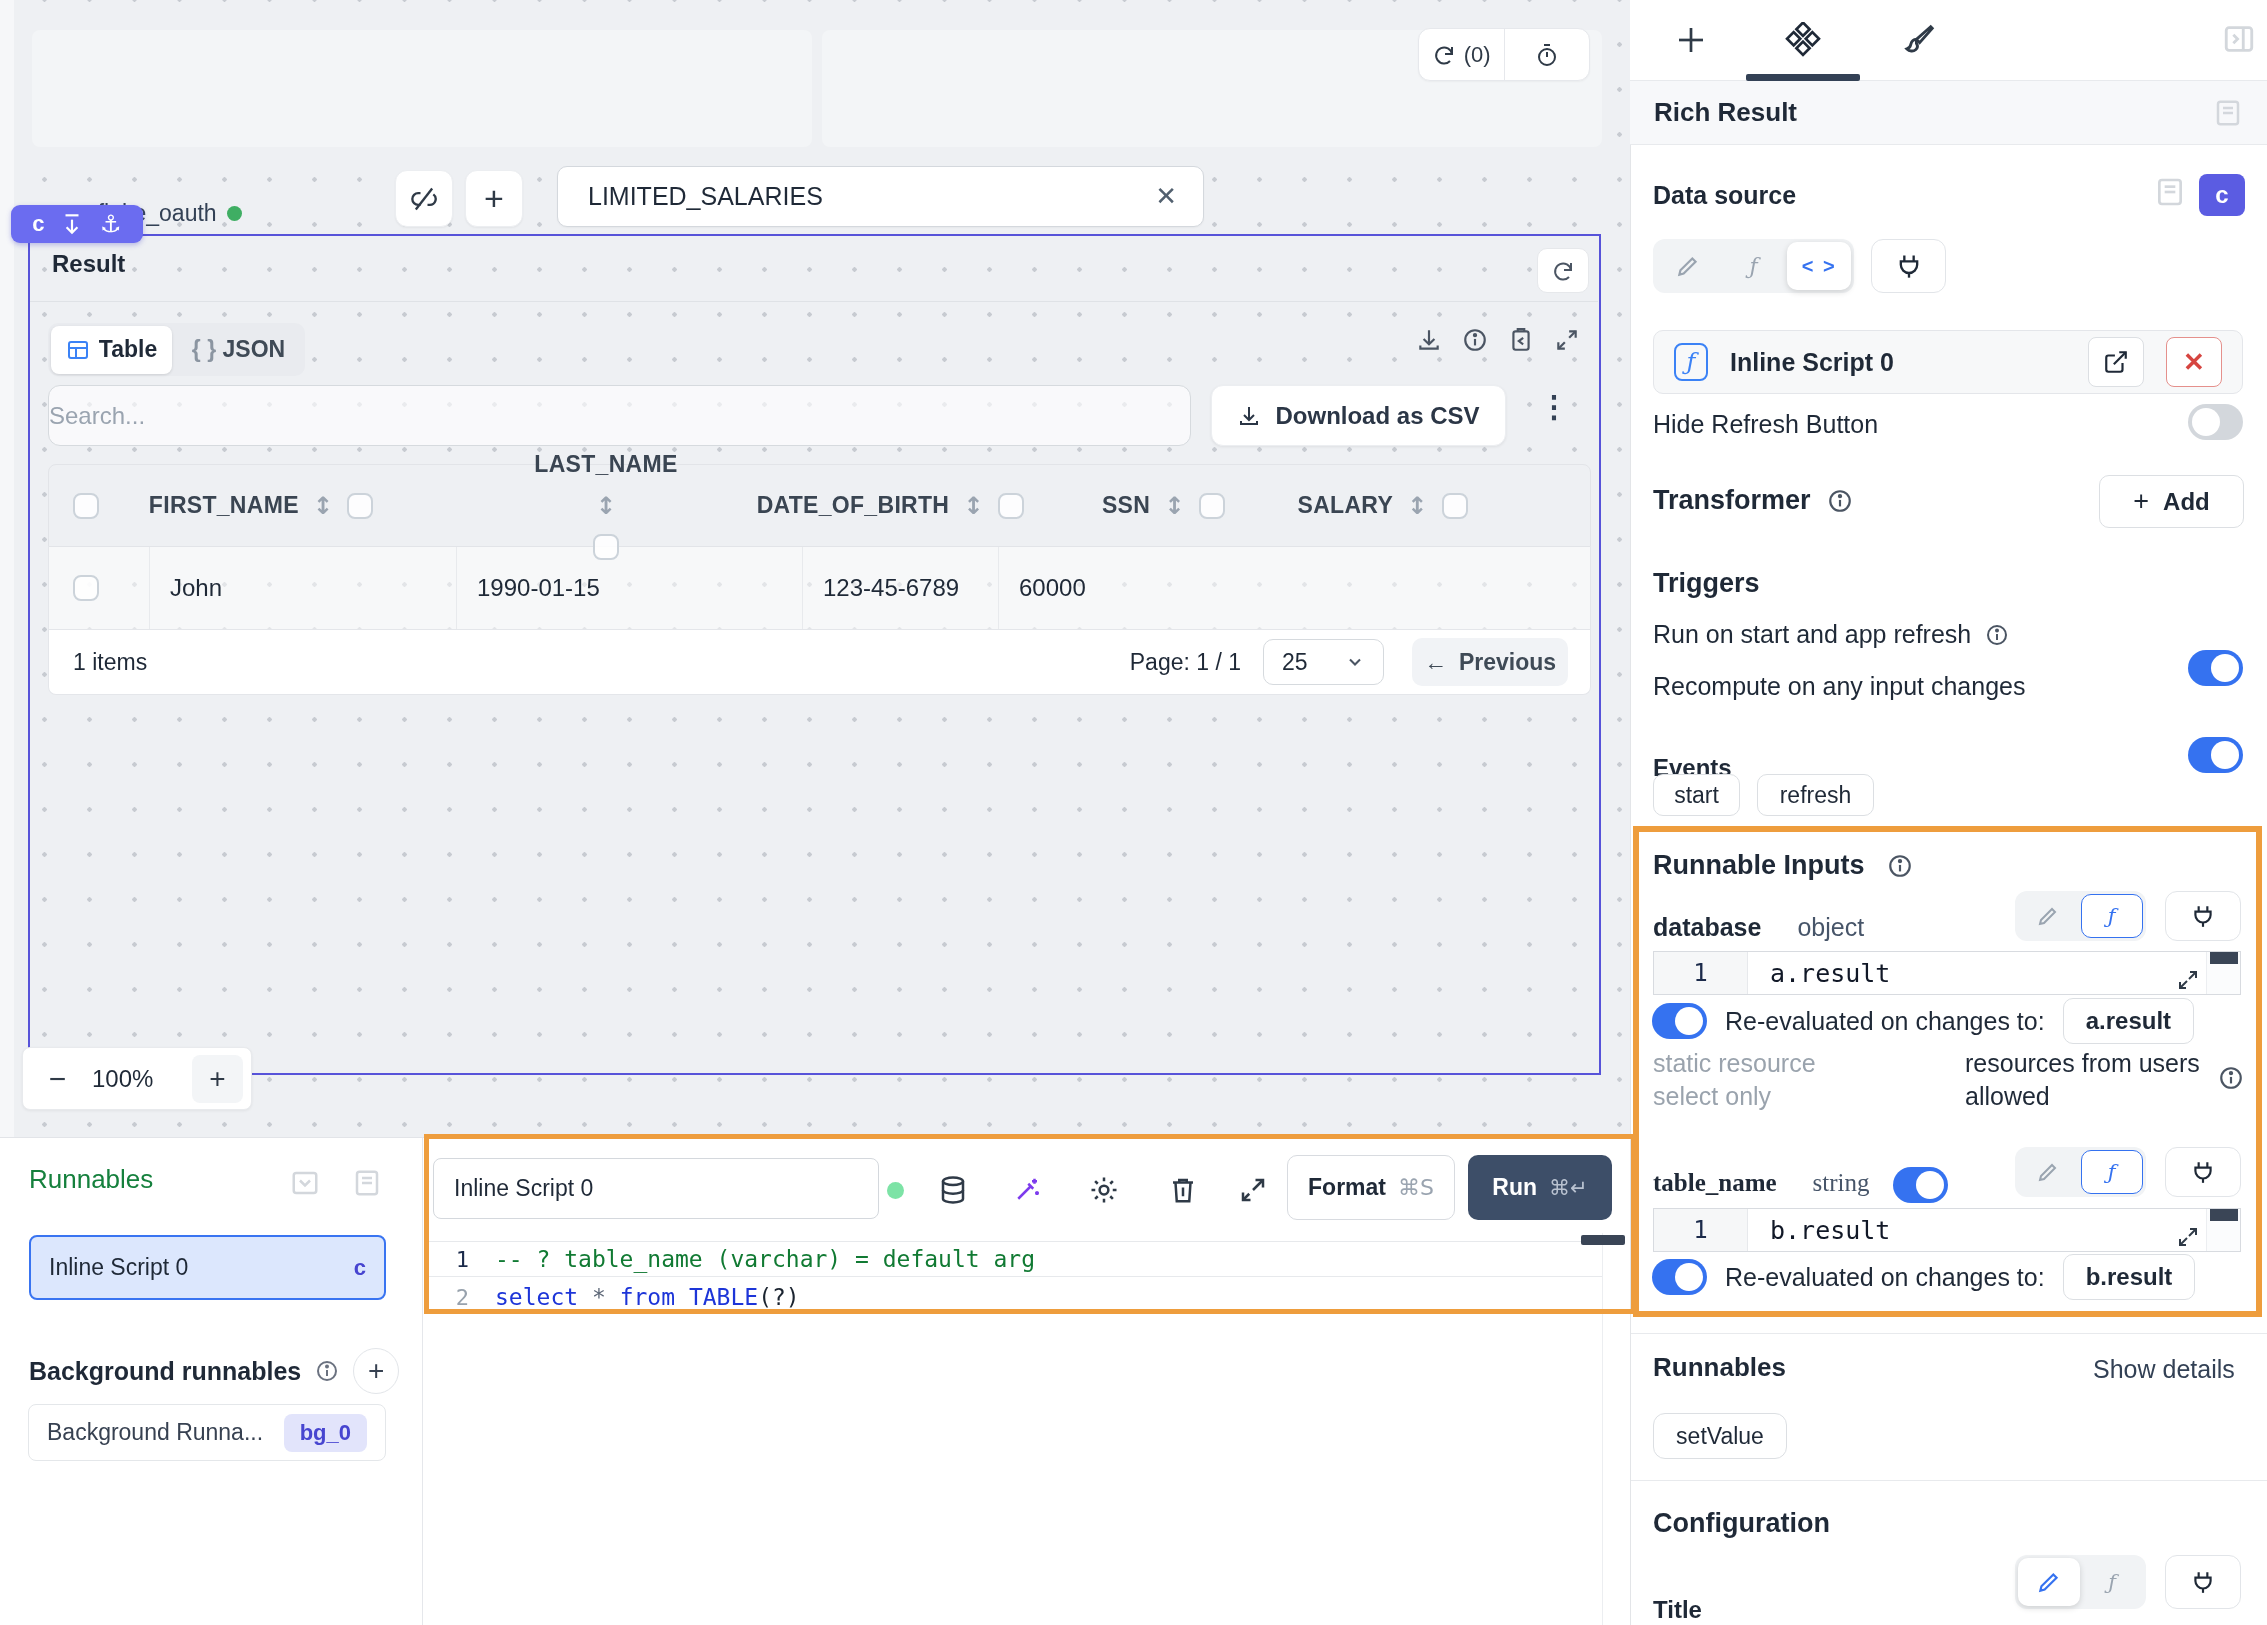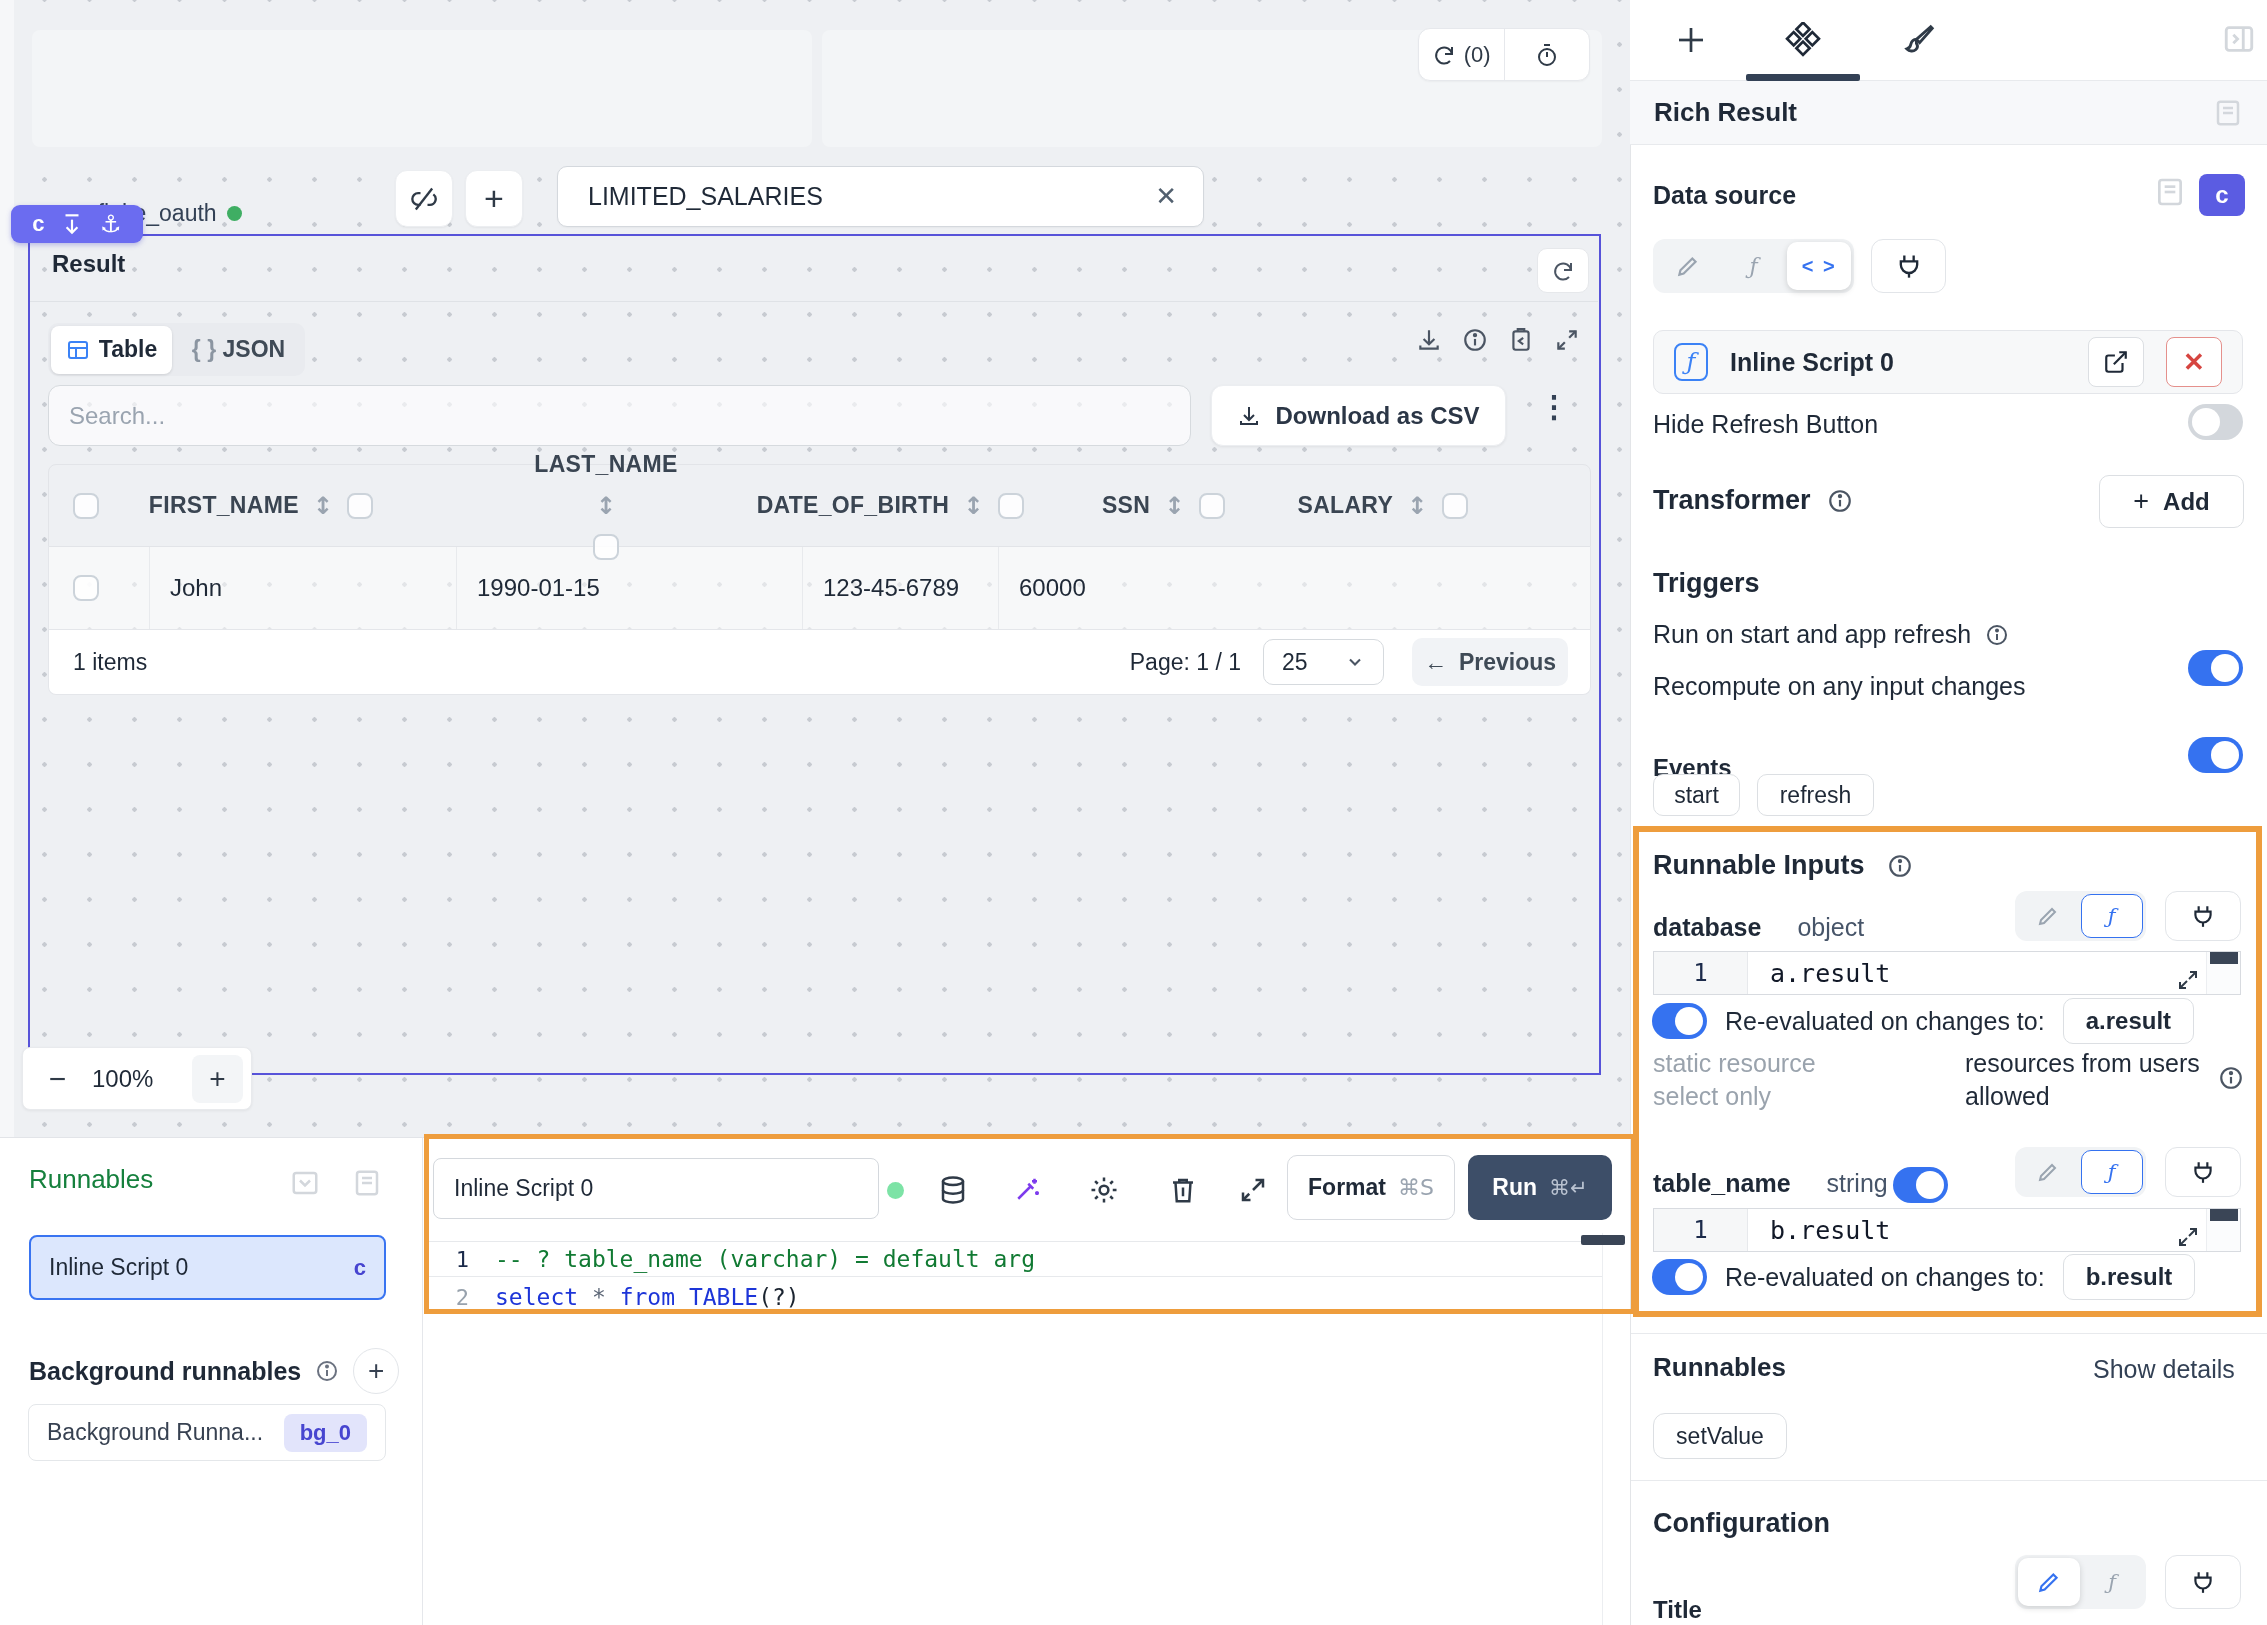--- a/index.html
+++ b/index.html
@@ -49,21 +49,21 @@
   .tabs-wrap { left:18px; top:87px; width:257px; height:53px; background:#e9ebef; border-radius:10px; display:flex; align-items:center; }
   .tab-active { margin-left:3px; width:121px; height:48px; background:#fff; border-radius:8px; display:flex;
     align-items:center; justify-content:center; gap:9px; font-size:23px; font-weight:bold; color:#1f2937;
     box-shadow:0 1px 3px rgba(0,0,0,.12); cursor:pointer; }
   .tab-json { flex:1; text-align:center; font-size:23px; color:#3f4a56; cursor:pointer; }
   .tab-json .br { color:#8b95a1; font-weight:bold; }
   .result-icons { left:1386px; top:91px; display:flex; gap:20px; align-items:center; }
   .ric { width:26px; height:26px; color:#4b5563; cursor:pointer; }
 
   .search-input { left:18px; top:149px; width:1143px; height:61px; background:rgba(255,255,255,.62);
-    border:1px solid #d6dade; border-radius:12px; display:flex; align-items:center; padding-left:20px;
+    border:1px solid #d6dade; border-radius:12px; display:flex; align-items:center; 
     font-size:24px; color:#9aa4b0; }
   .csv-btn { left:1181px; top:149px; width:295px; height:61px; background:#fff; border:1px solid #eceef1;
     border-radius:12px; display:flex; align-items:center; justify-content:center; gap:14px;
     font-size:24px; font-weight:bold; color:#2b3646; box-shadow:0 1px 3px rgba(0,0,0,.07); cursor:pointer; }
   .kebab { left:1509px; top:156px; font-size:30px; color:#334155; letter-spacing:0; line-height:1; cursor:pointer; font-weight:bold;}
 
   .dtable { left:18px; top:228px; width:1543px; }
   .thead { display:flex; background:#eef0f3; border:1px solid #e2e4e8; border-radius:8px 8px 0 0; height:83px; align-items:center; }
   .th { display:flex; align-items:center; gap:14px; font-size:23px; font-weight:bold; color:#3a4552; letter-spacing:0.3px; }
   .cb { width:26px; height:26px; border:2px solid #ccd3da; border-radius:8px; background:rgba(255,255,255,.85); flex:none; cursor:pointer;}
@@ -698,21 +698,21 @@
   <span class="sbtn active-blue" style="font-family:'DejaVu Serif',serif; font-style:italic; font-size:21px;">ƒ</span>
 </div>
 <div class="abs insp-el sqbtn" style="left:2165px; top:1147px; width:76px; height:50px;">
   <svg width="26" height="26" viewBox="0 0 24 24" fill="none" stroke="#1f2937" stroke-width="2">
       <line x1="8" y1="3" x2="8" y2="8"></line>
       <line x1="16" y1="3" x2="16" y2="8"></line>
       <path d="M5 8h14v3a7 7 0 0 1-14 0z"></path>
       <line x1="12" y1="18" x2="12" y2="22"></line>
     </svg>
 </div>
-<div class="abs insp-el" style="left:1653px; top:1169px; display:flex; gap:36px; align-items:baseline;">
+<div class="abs insp-el" style="left:1653px; top:1169px; display:flex; gap:36px; align-items:baseline;font-family:Liberation Serif, serif;">
   <span class="h25b">table_name</span>
   <span style="font-size:25px; color:#475569;">string</span>
 </div>
 <div class="abs code-row" style="left:1653px; top:1208px; width:588px;">
   <span class="gut">1</span>
   <span class="expr">
       <span>b.result</span>
     <span class="exp-ic">
         <svg width="24" height="24" viewBox="0 0 24 24" fill="none" stroke="currentColor" stroke-width="2">
           <polyline points="14 4 20 4 20 10"></polyline>

